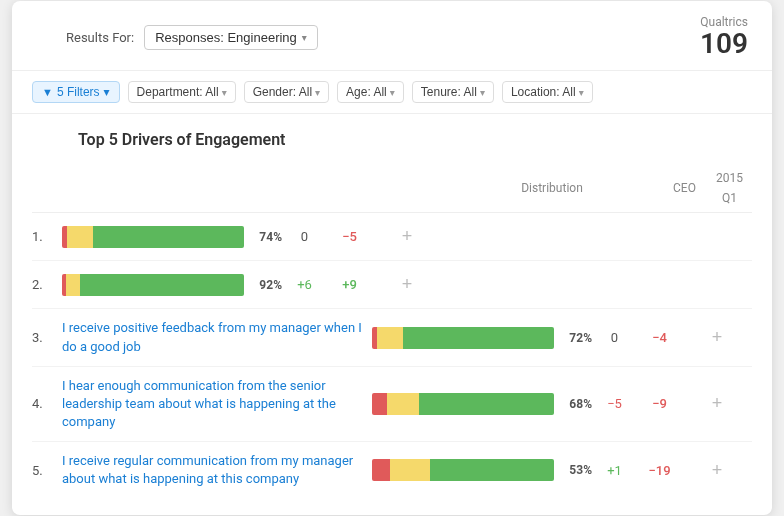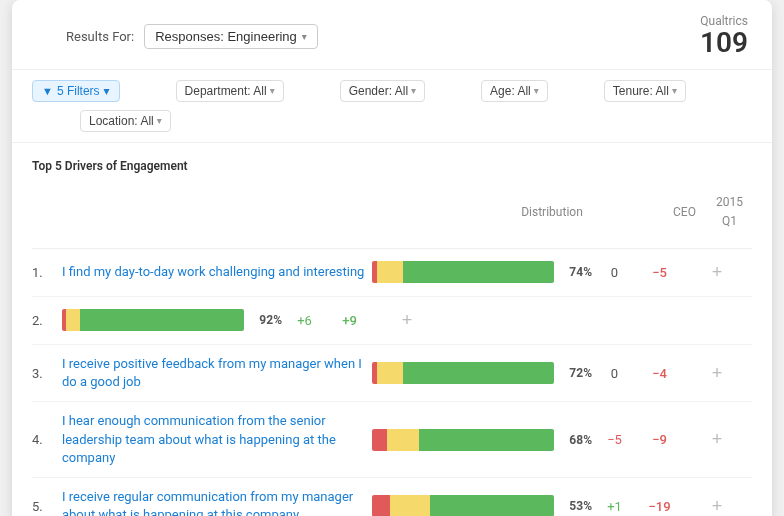--- a/index.html
+++ b/index.html
@@ -95,39 +95,39 @@
       display: flex;
       align-items: center;
       gap: 3px;
       border: 1px solid #ddd;
       border-radius: 4px;
       padding: 3px 8px;
       font-size: 12px;
       color: #444;
       background: #fff;
       cursor: pointer;
-      margin-left: 48px;
     }
     .filter-select .chevron {
       font-size: 10px;
       color: #999;
     }
     .main-content {
       padding: 16px 20px;
     }
     .section-title {
-      font-size: 12px;
+      font-size: 16px;
       font-weight: 600;
       color: #333;
       margin-bottom: 18px;
+      margin-left: 46px;
     }
     .table-header {
       display: flex;
       align-items: center;
-      padding: 0 0 18px 0;
+      padding: 0 0 6px 0;
       border-bottom: 1px solid #eee;
       margin-bottom: 0;
     }
     .col-rank { width: 30px; flex-shrink: 0; }
     .col-question { flex: 1; min-width: 0; }
     .col-distribution { width: 220px; flex-shrink: 0; text-align: center; }
     .col-ceo { width: 45px; flex-shrink: 0; text-align: center; }
     .col-2015q1 { width: 45px; flex-shrink: 0; text-align: center; }
     .col-action { width: 70px; flex-shrink: 0; text-align: center; }
     .col-header-label {
@@ -278,21 +278,20 @@
         <span class="col-header-label">CEO</span>
       </div>
       <div class="col-2015q1">
         <span class="col-header-label action-header-label">2015<br>Q1</span>
       </div>
     </div>
 
     <div id="drivers-list">
         <div class="driver-row">
       <div class="rank-num">1.</div>
-      <div class="question-text">I find my day-to-day work challenging and interesting</div>
       <div class="dist-bar-wrap">
         <div class="bar-container">
           <div class="bar-red" style="width:3.0%"></div>
           <div class="bar-yellow" style="width:14.0%"></div>
           <div class="bar-green" style="width:83.0%"></div>
         </div>
         <span class="bar-pct">74%</span>
       </div>
       <div class="ceo-val ">0</div>
       <div class="delta-val delta-neg">−5</div>

